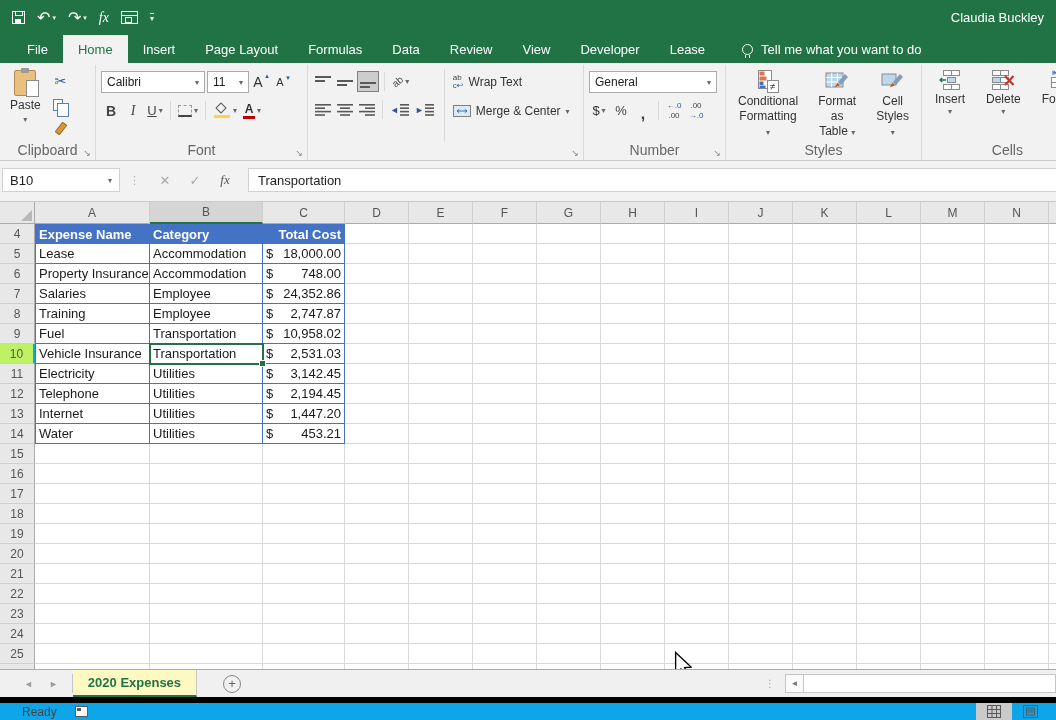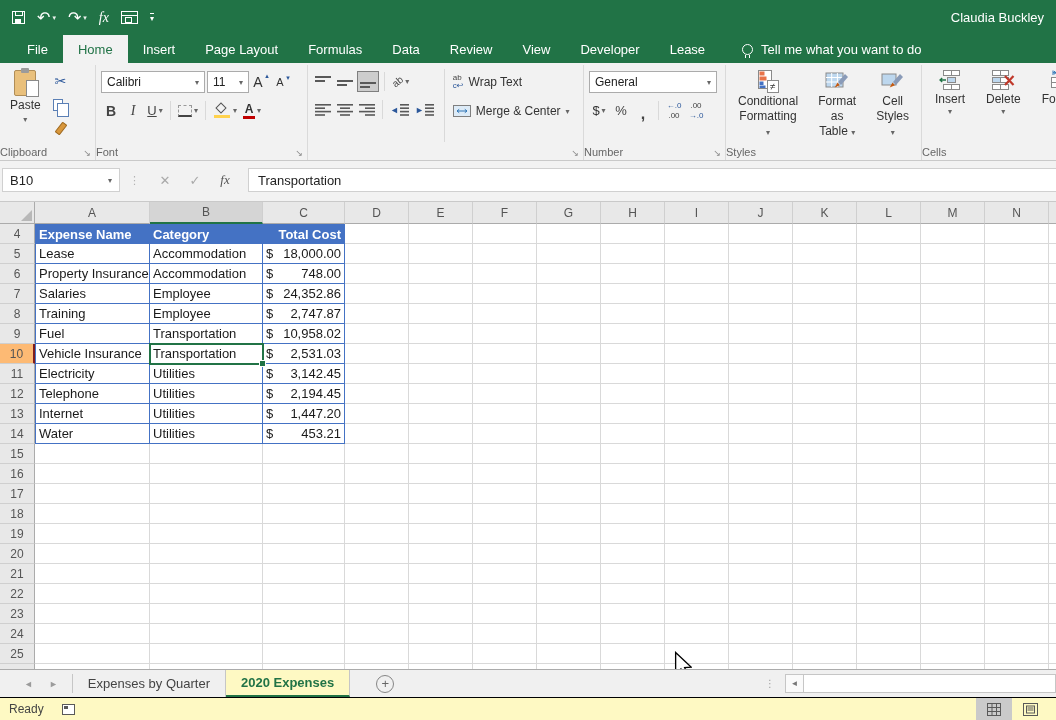--- a/index.html
+++ b/index.html
@@ -30,21 +30,21 @@
 .rtab{display:flex;align-items:center;padding:0 15px;color:#fff;font-size:13px;cursor:default}
 .rtab.active{background:#f2f2f2;color:#217346}
 .tellme{display:flex;align-items:center;gap:8px;color:#fff;font-size:13px;padding-left:22px}
 .ic-bulb{width:11px;height:11px;border:1.5px solid #fff;border-radius:50%;position:relative;display:inline-block}
 .ic-bulb::after{content:'';position:absolute;left:2px;bottom:-4px;width:3px;height:3px;border-left:1.5px solid #fff;border-right:1.5px solid #fff}
 
 
 .ribbon{height:98px;background:#f2f2f2;border-bottom:1px solid #c9c9c9;display:flex;padding-top:2px}
 .rgroup{position:relative;border-right:1px solid #dadada;padding:3px 5px 17px 5px;flex:none}
 .gbody{display:flex;gap:5px;height:100%;align-items:flex-start}
-.glabel{position:absolute;bottom:2px;left:0;right:0;font-size:11px;color:#666}
+.glabel{position:absolute;bottom:2px;left:0;right:0;text-align:center;font-size:14px;color:#666}
 .launcher{position:absolute;bottom:2px;right:4px;font-size:9px;color:#8a8a8a;line-height:1}
 .bigbtn{display:flex;flex-direction:column;align-items:center;gap:2px;font-size:12px;color:#333;padding:2px 5px;text-align:center;line-height:1.25}
 .caret{font-size:8px;color:#666}
 .vstack{display:flex;flex-direction:column;gap:3px;padding-top:2px}
 .hrow{display:flex;align-items:center;gap:2px}
 .sbtn{height:21px;min-width:20px;display:flex;align-items:center;justify-content:center;gap:2px;color:#444;font-size:13px;padding:0 2px}
 .sbtn.selon{background:#cdcdcd;border:1px solid #7f7f7f}
 .vsep{width:1px;align-self:stretch;background:#d9d9d9;margin:1px 3px}
 .fstack{display:flex;flex-direction:column;gap:7px;padding-top:3px}
 .select{background:#fff;border:1px solid #ababab;height:22px;display:flex;align-items:center;padding:0 5px;font-size:12px;color:#222}
@@ -94,21 +94,21 @@
 .fbar{flex:1;height:24px;background:#fff;border:1px solid #d0d0d0;border-right:none;display:flex;align-items:center;padding:0 9px;font-size:13px;color:#222;margin-left:8px}
 
 
 .grid{height:467px;position:relative;overflow:hidden;background:#fff}
 .grow{display:flex;width:1100px}
 .corner{width:35px;height:22px;background:#e8e8e8;border-right:1px solid #ababab;border-bottom:1px solid #ababab;position:relative;flex:none}
 .corner::after{content:'';position:absolute;right:2px;bottom:2px;border-left:11px solid transparent;border-bottom:11px solid #b8b8b8}
 .ch{height:22px;background:#e8e8e8;border-right:1px solid #cfcfcf;border-bottom:1px solid #ababab;display:flex;align-items:center;justify-content:center;font-size:12px;color:#555;flex:none}
 .ch.sel{background:#d5d5d5;border-bottom:2px solid #217346}
 .rh{width:35px;height:20px;background:#e8e8e8;border-right:1px solid #ababab;border-bottom:1px solid #cfcfcf;display:flex;align-items:center;justify-content:center;font-size:12px;color:#555;flex:none}
-.rh.sel{background:#fdba74;border-right:2px solid #7f1d1d}
+.rh.sel{background:#bef264;border-right:2px solid #0ea5e9}
 .cell{height:20px;background:#fff;border-right:1px solid #d9d9d9;border-bottom:1px solid #d9d9d9;font-size:13px;color:#1a1a1a;display:flex;align-items:center;padding:0 3px;flex:none;white-space:nowrap;overflow:hidden}
 .cell.tc{border-right-color:#4472c4;border-bottom-color:#4472c4}
 .cell.tl{border-left:1px solid #4472c4}
 .cell.tt{border-top:1px solid #4472c4}
 .cell.thdr{background:#4472c4;color:#fff;font-weight:bold}
 .cell.ar{justify-content:flex-end}
 .cell.cur{justify-content:space-between}
 .sel-overlay{position:absolute;left:149px;top:141px;width:115px;height:22px;border:2px solid #217346;pointer-events:none;z-index:5}
 .sel-overlay::after{content:'';position:absolute;right:-4px;bottom:-4px;width:5px;height:5px;background:#217346;border:1px solid #fff}
 .cursor{position:absolute;left:674px;top:449px;z-index:9;pointer-events:none}
@@ -120,21 +120,21 @@
 .sheet-tabs{display:flex;align-items:stretch}
 .stab{display:flex;align-items:center;padding:0 15px;color:#444;border-right:1px solid #c6c6c6;cursor:default}
 .stab.active{background:#fef9c3;color:#217346;font-weight:bold;border-bottom:2px solid #217346;border-right:1px solid #c6c6c6}
 .plusbtn{width:18px;height:18px;border:1.2px solid #868686;border-radius:50%;display:flex;align-items:center;justify-content:center;color:#666;font-size:13px;align-self:center;margin-left:26px;line-height:1}
 .hscroll{margin-left:auto;display:flex;align-items:center}
 .dots3{color:#a0a0a0;font-size:10px;letter-spacing:0;margin-right:10px}
 .scrollbtn{width:19px;height:19px;background:#fafafa;border:1px solid #c6c6c6;display:flex;align-items:center;justify-content:center;color:#777;font-size:8px}
 .scrolltrack{width:252px;height:19px;background:#fff;border:1px solid #c6c6c6;border-left:none}
 
 
-.statusbar{height:23px;background:#fef9c3;border-top:1px solid #000000;display:flex;align-items:center;font-size:12px;color:#444;padding-left:9px;position:relative}
+.statusbar{height:23px;background:#0ea5e9;border-top:6px solid #000000;display:flex;align-items:center;font-size:12px;color:#444;padding-left:22px;position:relative}
 .ic-macro{width:13px;height:11px;border:1px solid #595959;background:#fff;position:relative;margin-left:18px;display:inline-block}
 .ic-macro::before{content:'';position:absolute;left:1px;top:1px;width:4px;height:3px;background:#595959}
 .viewbtns{position:absolute;right:8px;top:0;bottom:0;display:flex;align-items:stretch}
 .vbtn{width:36px;display:flex;align-items:center;justify-content:center}
 .vbtn.active{background:#cacaca}
 </style>
 </head>
 <body>
 
 <div id="app">
@@ -963,21 +963,20 @@
     </svg>
   </div>
 
   <div class="sheetbar">
     <div class="snav">
       <span>◄</span>
       <span>►</span>
     </div>
     <div class="snav-sep"></div>
     <div class="sheet-tabs">
-        <div class="stab">Expenses by Quarter</div>
         <div class="stab active">2020 Expenses</div>
       </div>
     <span class="plusbtn">+</span>
     <div class="hscroll">
       <span class="dots3">⋮</span>
       <span class="scrollbtn">◄</span>
       <span class="scrolltrack"></span>
     </div>
   </div>
 

